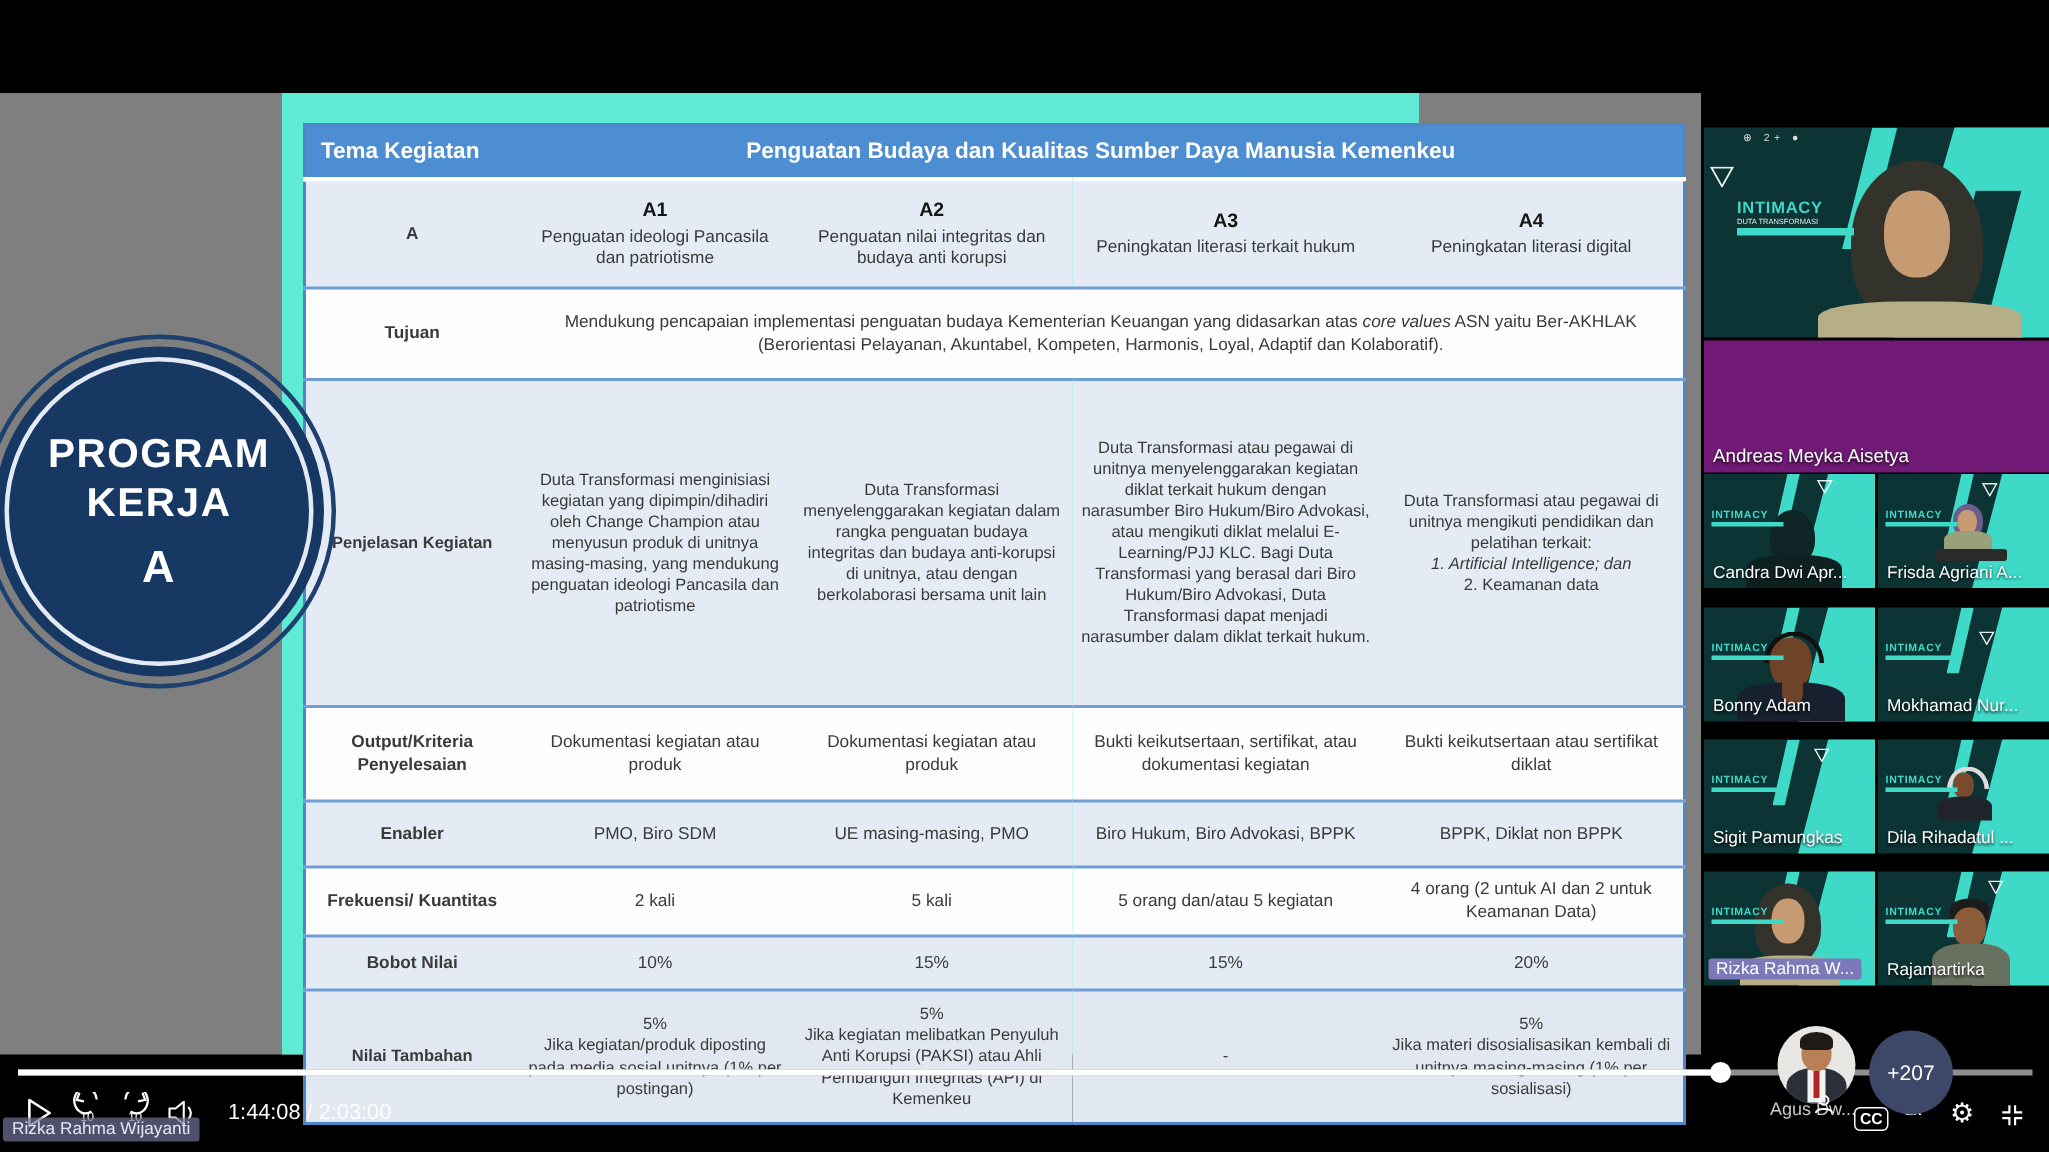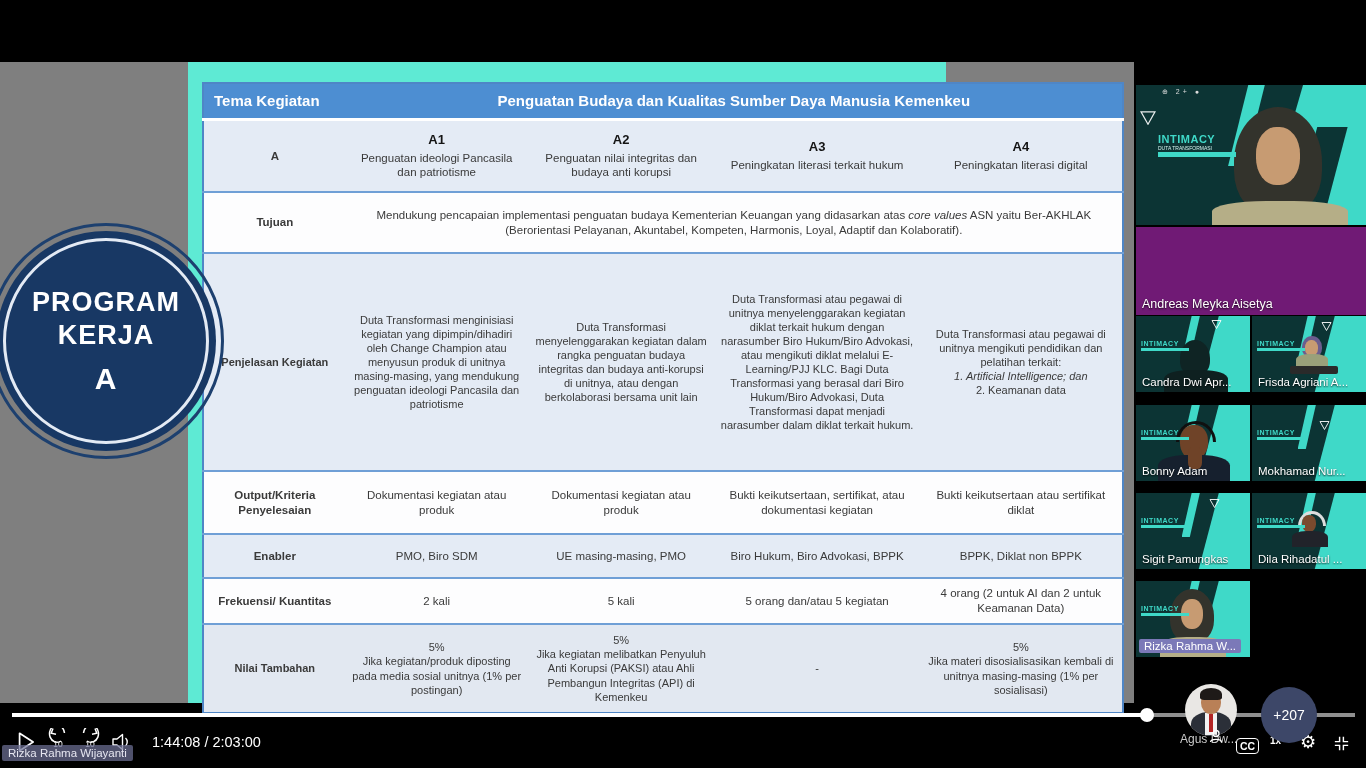--- a/index.html
+++ b/index.html
@@ -74,21 +74,21 @@
   .hp{position:absolute;border:3px solid #101010;border-bottom:none;border-radius:50% 50% 0 0/100% 100% 0 0;z-index:2;}
 
   
   .avatar{position:absolute;left:51px;top:684px;width:52px;height:52px;border-radius:50%;background:#e9e7e4;
           overflow:hidden;z-index:6;}
   .av-head{position:absolute;left:16px;top:7px;width:20px;height:23px;background:#b98057;border-radius:48%;}
   .av-hair{position:absolute;left:15px;top:4px;width:22px;height:12px;background:#1e1a18;border-radius:50% 50% 20% 20%;}
   .av-body{position:absolute;left:6px;top:28px;width:40px;height:26px;background:#2b2f38;border-radius:45% 45% 0 0;}
   .av-shirt{position:absolute;left:20px;top:29px;width:12px;height:22px;background:#f2f2f2;}
   .av-tie{position:absolute;left:24px;top:30px;width:4px;height:18px;background:#b32424;}
-  .more-circle{position:absolute;left:127px;top:687px;width:56px;height:56px;border-radius:50%;background:#3d4768;
+  .more-circle{position:absolute;left:112px;top:687px;width:56px;height:56px;border-radius:50%;background:#3d4768;
                color:#fff;font-size:14px;display:flex;align-items:center;justify-content:center;z-index:6;}
   .host-label{position:absolute;left:46px;top:732px;color:#c9c9c9;font-size:12px;z-index:7;}
   .person-ic{position:absolute;left:74px;top:729px;z-index:8;}
 
   
   .progress-track{position:absolute;left:12px;top:713px;width:1343px;height:4px;background:#8f8f8f;z-index:4;}
   .progress-elapsed{height:100%;background:#fff;width:84.5%;}
   .progress-handle{position:absolute;top:-5px;left:calc(84.5% - 7px);width:14px;height:14px;border-radius:50%;background:#fff;}
   .pc{position:absolute;color:#fff;z-index:5;}
   .skipnum{position:absolute;left:0;right:0;top:11px;text-align:center;font-size:8.5px;color:#fff;}
@@ -156,20 +156,27 @@
             <td>Biro Hukum, Biro Advokasi, BPPK</td>
             <td>BPPK, Diklat non BPPK</td>
           </tr>
           <tr class="white frek">
             <td class="lbl">Frekuensi/ Kuantitas</td>
             <td>2 kali</td>
             <td>5 kali</td>
             <td>5 orang dan/atau 5 kegiatan</td>
             <td>4 orang (2 untuk AI dan 2 untuk Keamanan Data)</td>
           </tr>
+          <tr class="tint bobot">
+            <td class="lbl">Bobot Nilai</td>
+            <td>10%</td>
+            <td>15%</td>
+            <td>15%</td>
+            <td>20%</td>
+          </tr>
           <tr class="grayish nilai">
             <td class="lbl">Nilai Tambahan</td>
             <td><span class="pctline">5%</span><span>Jika kegiatan/produk diposting pada media sosial unitnya (1% per postingan)</span></td>
             <td><span class="pctline">5%</span><span>Jika kegiatan melibatkan Penyuluh Anti Korupsi (PAKSI) atau Ahli Pembangun Integritas (API) di Kemenkeu</span></td>
             <td><span>-</span></td>
             <td><span class="pctline">5%</span><span>Jika materi disosialisasikan kembali di unitnya masing-masing (1% per sosialisasi)</span></td>
           </tr>
         </tbody>
           </table>
       </div>
@@ -302,20 +309,35 @@
       <div class="logo logo-sm" style="left:5px;top:24px;">
           <span class="brand">INTIMACY</span>
           <span class="banner"></span>
         </div>
       <div class="hj" style="left:34px;top:8px;width:44px;height:54px;"></div>
       <div class="fc" style="left:45px;top:18px;width:22px;height:30px;"></div>
       <div class="bd" style="left:24px;top:56px;width:66px;height:20px;background:#b5ae87;"></div>
       <span class="tname tname-hl">Rizka Rahma W...</span>
     </div>
 
+    <div class="tile" style="left:118px;top:581px;width:114px;height:76px;">
+      <div class="band-main"></div>
+        <div class="band-stripe"></div>
+      <svg class="tri" style="right:30px;top:6px;" width="11" height="9" viewBox="0 0 20 18">
+          <path d="M1 1 H19 L10 17 Z" fill="none" stroke="#fff" stroke-width="2"></path>
+        </svg>
+      <div class="logo logo-sm" style="left:5px;top:24px;">
+          <span class="brand">INTIMACY</span>
+          <span class="banner"></span>
+        </div>
+      <div class="hj" style="left:48px;top:18px;width:26px;height:14px;background:#1c1c1c;border-radius:50% 50% 0 0;"></div>
+      <div class="fc" style="left:50px;top:24px;width:22px;height:26px;background:#8a5c3c;"></div>
+      <div class="bd" style="left:36px;top:48px;width:52px;height:28px;background:#68705f;"></div>
+      <span class="tname">Rajamartirka</span>
+    </div>
 
     <div class="avatar">
       <div class="av-body"></div>
         <div class="av-shirt"></div>
         <div class="av-tie"></div>
       <div class="av-head"></div>
         <div class="av-hair"></div>
     </div>
     <div class="more-circle">+207</div>
     <span class="host-label">Agus Dw...</span>

